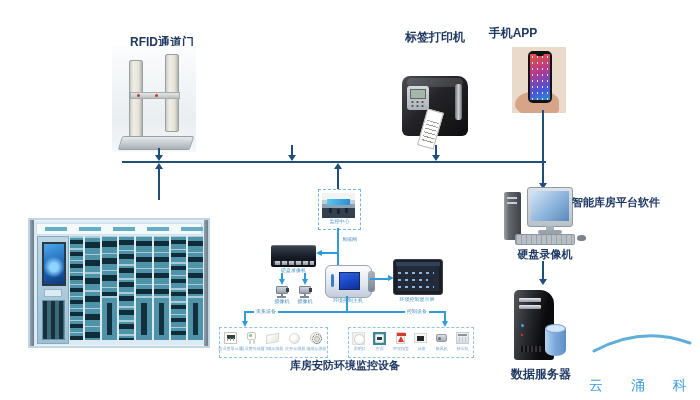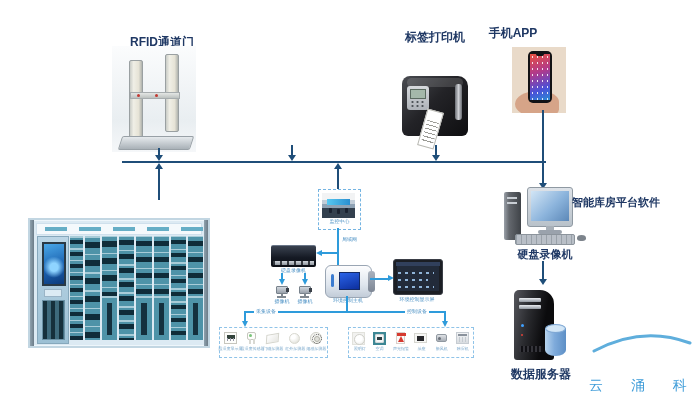--- a/index.html
+++ b/index.html
@@ -401,20 +401,21 @@
       <span class="s-lb">新风机</span>
     </div>
     <div class="sensor">
       <div class="s-ic">
           <div class="ic deh"></div>
         </div>
       <span class="s-lb">除湿机</span>
     </div>
   </div>
 
+  <div class="lbl l15" style="left:290px;top:359px;text-align:left">库房安防环境监控设备</div>
 
   <div class="abs cabinet">
     <div class="cab-edge" style="left:0"></div>
     <div class="cab-edge" style="right:0"></div>
     <div class="cab-head">
       <div class="chip" style="left:8px"></div>
       <div class="chip" style="left:42px"></div>
       <div class="chip" style="left:76px"></div>
       <div class="chip" style="left:110px"></div>
       <div class="chip" style="left:144px"></div>

